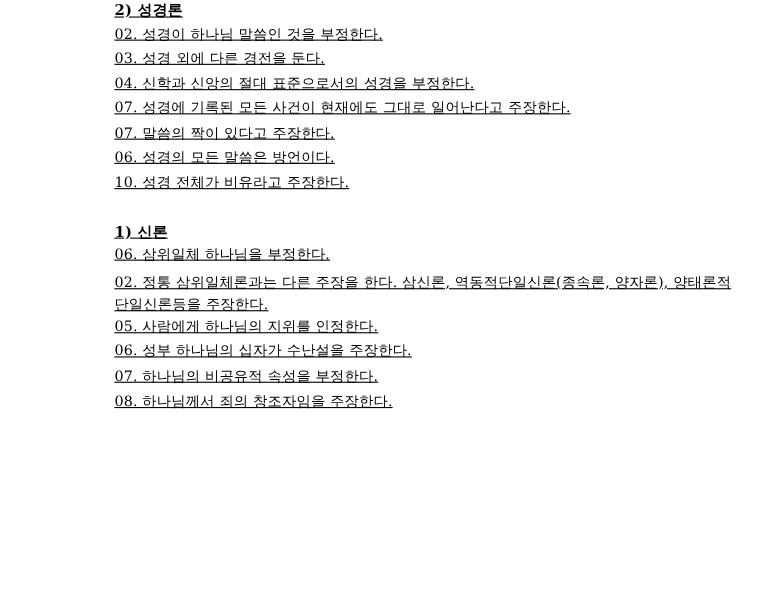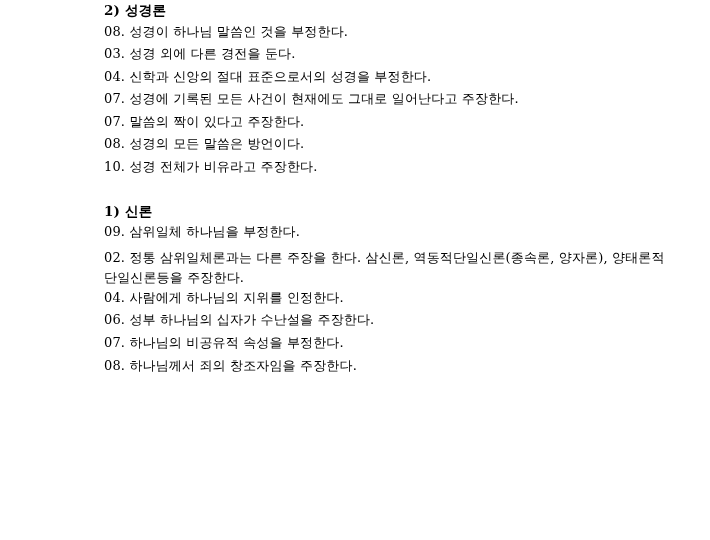--- a/index.html
+++ b/index.html
@@ -13,20 +13,21 @@
     font-family: "DejaVu Serif", serif;
     color: #000000;
     overflow: hidden;
   }
   .page {
     position: relative;
     width: 689px;
     height: 540px;
     padding: 0;
     box-sizing: border-box;
+    text-decoration: underline;
   }
   .doc-body {
     padding: 4px 24px 0 104px;
     box-sizing: border-box;
   }
   .section {
     margin: 0;
   }
   .section-heading {
     font-size: 13.5px;
@@ -55,35 +56,35 @@
   }
 </style>
 </head>
 <body>
 
 <div class="page">
   <div class="doc-body">
 
     <div class="section">
       <div class="section-heading">2) 성경론</div>
-      <p class="item">08. 성경이 하나님 말씀인 것을 부정한다.</p>
+      <p class="item">02. 성경이 하나님 말씀인 것을 부정한다.</p>
       <p class="item">03. 성경 외에 다른 경전을 둔다.</p>
       <p class="item">04. 신학과 신앙의 절대 표준으로서의 성경을 부정한다.</p>
       <p class="item">07. 성경에 기록된 모든 사건이 현재에도 그대로 일어난다고 주장한다.</p>
       <p class="item">07. 말씀의 짝이 있다고 주장한다.</p>
-      <p class="item">08. 성경의 모든 말씀은 방언이다.</p>
+      <p class="item">06. 성경의 모든 말씀은 방언이다.</p>
       <p class="item">10. 성경 전체가 비유라고 주장한다.</p>
     </div>
 
     <div class="spacer"></div>
 
     <div class="section">
       <div class="section-heading">1) 신론</div>
-      <p class="item">09. 삼위일체 하나님을 부정한다.</p>
+      <p class="item">06. 삼위일체 하나님을 부정한다.</p>
       <p class="item-wrap">02. 정통 삼위일체론과는 다른 주장을 한다. 삼신론, 역동적단일신론(종속론, 양자론), 양태론적단일신론등을 주장한다.</p>
-      <p class="item">04. 사람에게 하나님의 지위를 인정한다.</p>
+      <p class="item">05. 사람에게 하나님의 지위를 인정한다.</p>
       <p class="item">06. 성부 하나님의 십자가 수난설을 주장한다.</p>
       <p class="item">07. 하나님의 비공유적 속성을 부정한다.</p>
       <p class="item">08. 하나님께서 죄의 창조자임을 주장한다.</p>
     </div>
 
   </div>
 </div>
 
 </body></html>

